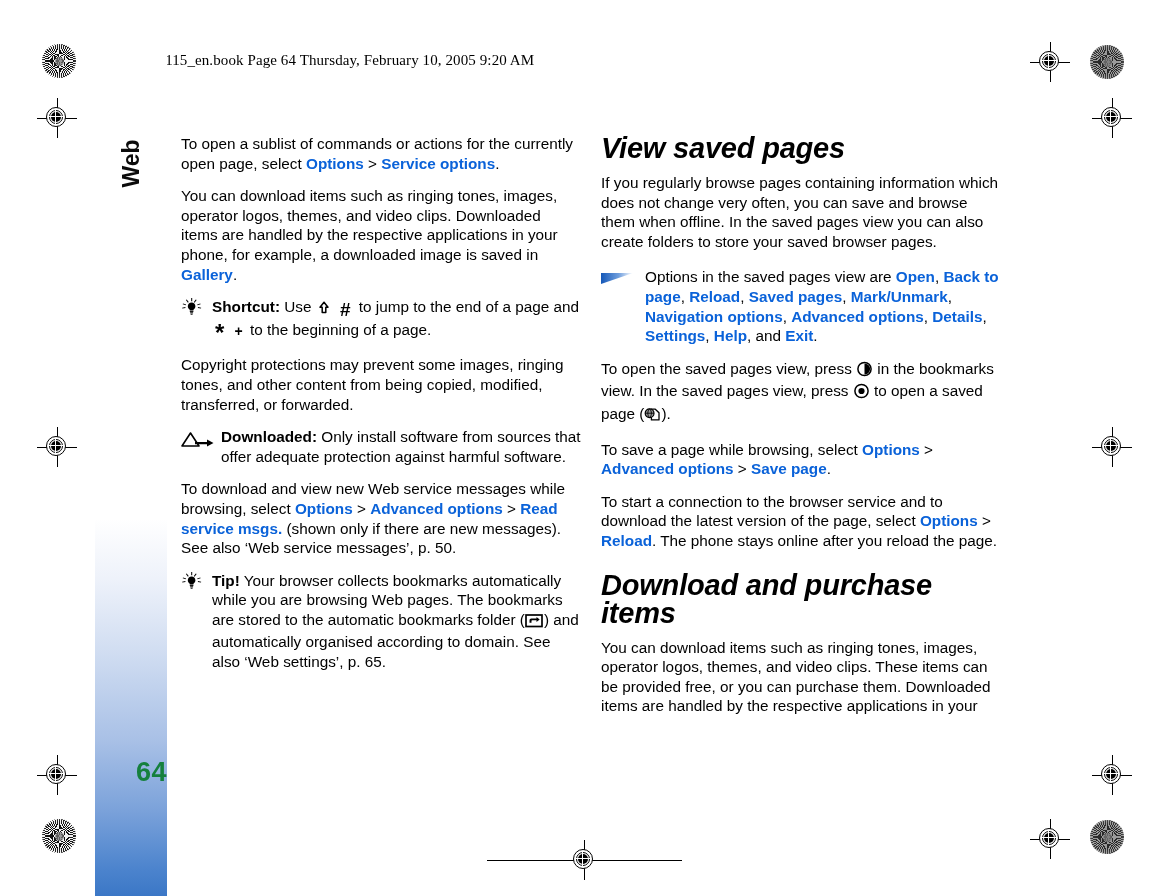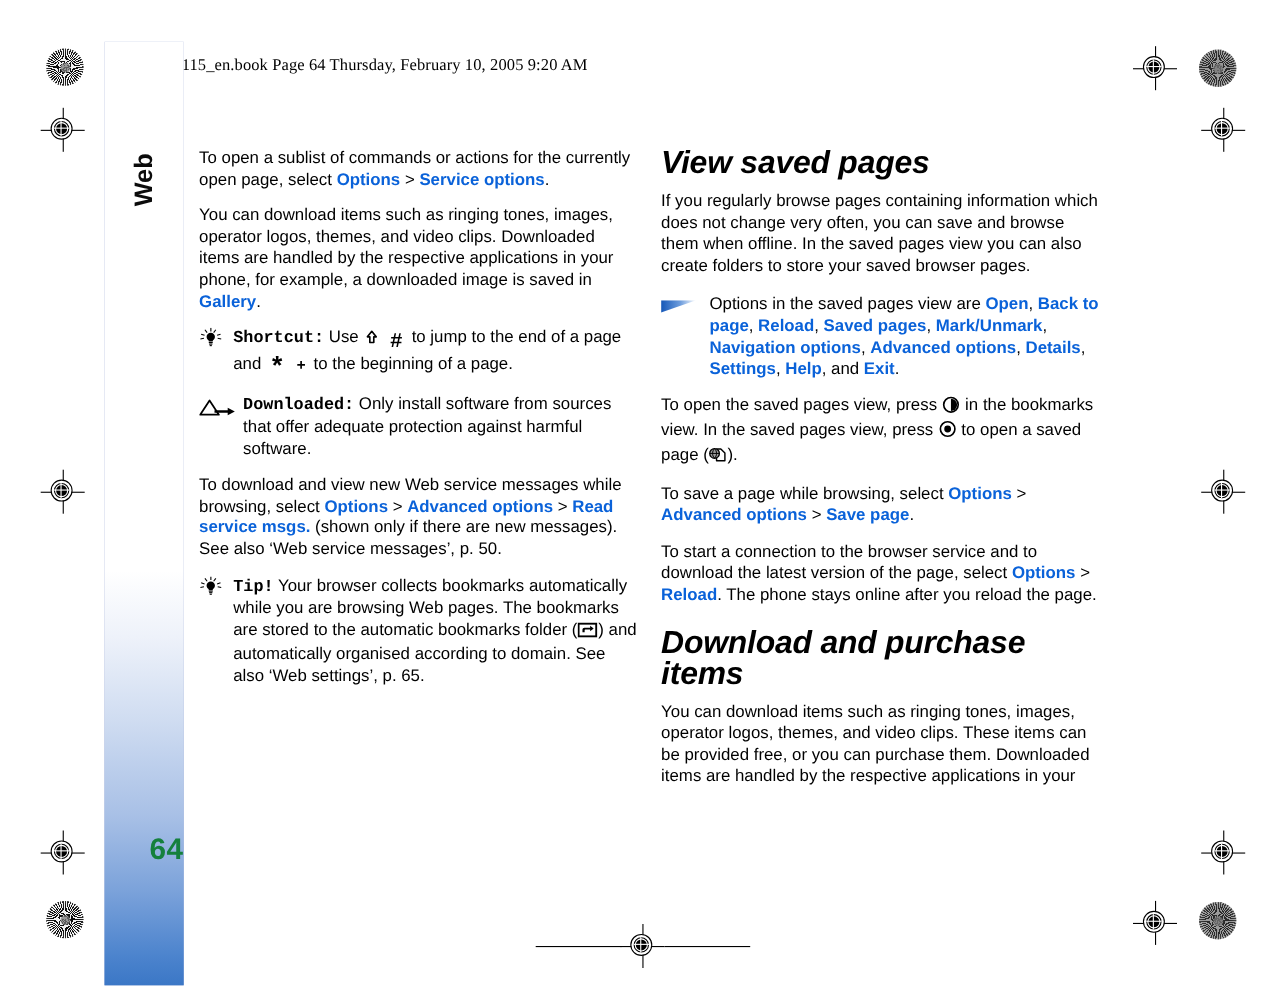--- a/index.html
+++ b/index.html
@@ -142,21 +142,21 @@
     margin:0 0 11px 0;
     font-size:29px;
     font-weight:700;
     letter-spacing:-.2px;
     line-height:28px;
     font-style:italic;
   }
   h2.section.spaced { margin-top:20px; }
 
   .lnk { color:#0a62d9; font-weight:700; }
-  .b   { font-weight:700;font-family:Liberation Mono, monospace; }
+  .b   { font-weight:700; }
 
   
   .note {
     position:relative;
     padding-left:31px;
     margin:0 0 13px 0;
   }
   .note .noteicon {
     position:absolute; left:0; top:1px;
     width:26px; height:19px;
@@ -311,20 +311,21 @@
           <path d="M8 2.2 L12 7.2 H9.8 V12.4 H6.2 V7.2 H4 Z" fill="none" stroke="#000" stroke-width="1.5" stroke-linejoin="round"></path>
         </svg>
     </span>
     <span class="ico b" style="font-size:19px;vertical-align:-4px;padding:0 4px;">#</span>
     <span>to jump to the end of a page and</span>
     <span class="ico b" style="font-size:24px;vertical-align:-6px;padding:0 3px;">*</span>
     <span class="ico b" style="font-size:14px;vertical-align:-1px;padding:0 3px;">+</span>
     <span>to the beginning of a page.</span>
   </div>
 
+  <p>Copyright protections may prevent some images, ringing tones, and other content from being copied, modified, transferred, or forwarded.</p>
 
   <div class="note arrownote">
     <span class="noteicon">
       <svg class="warn" width="34" height="18" viewBox="0 0 34 18">
         <path d="M9.5 2 L18 15 H1 Z" fill="none" stroke="#000" stroke-width="1.6" stroke-linejoin="round"></path>
         <path d="M14 11 H26 V8.6 L32.5 12.1 L26 15.6 V13.2 H14 Z" fill="#000"></path>
       </svg>
     </span>
     <span class="b">Downloaded:</span>
     <span>Only install software from sources that offer adequate protection against harmful software.</span>

